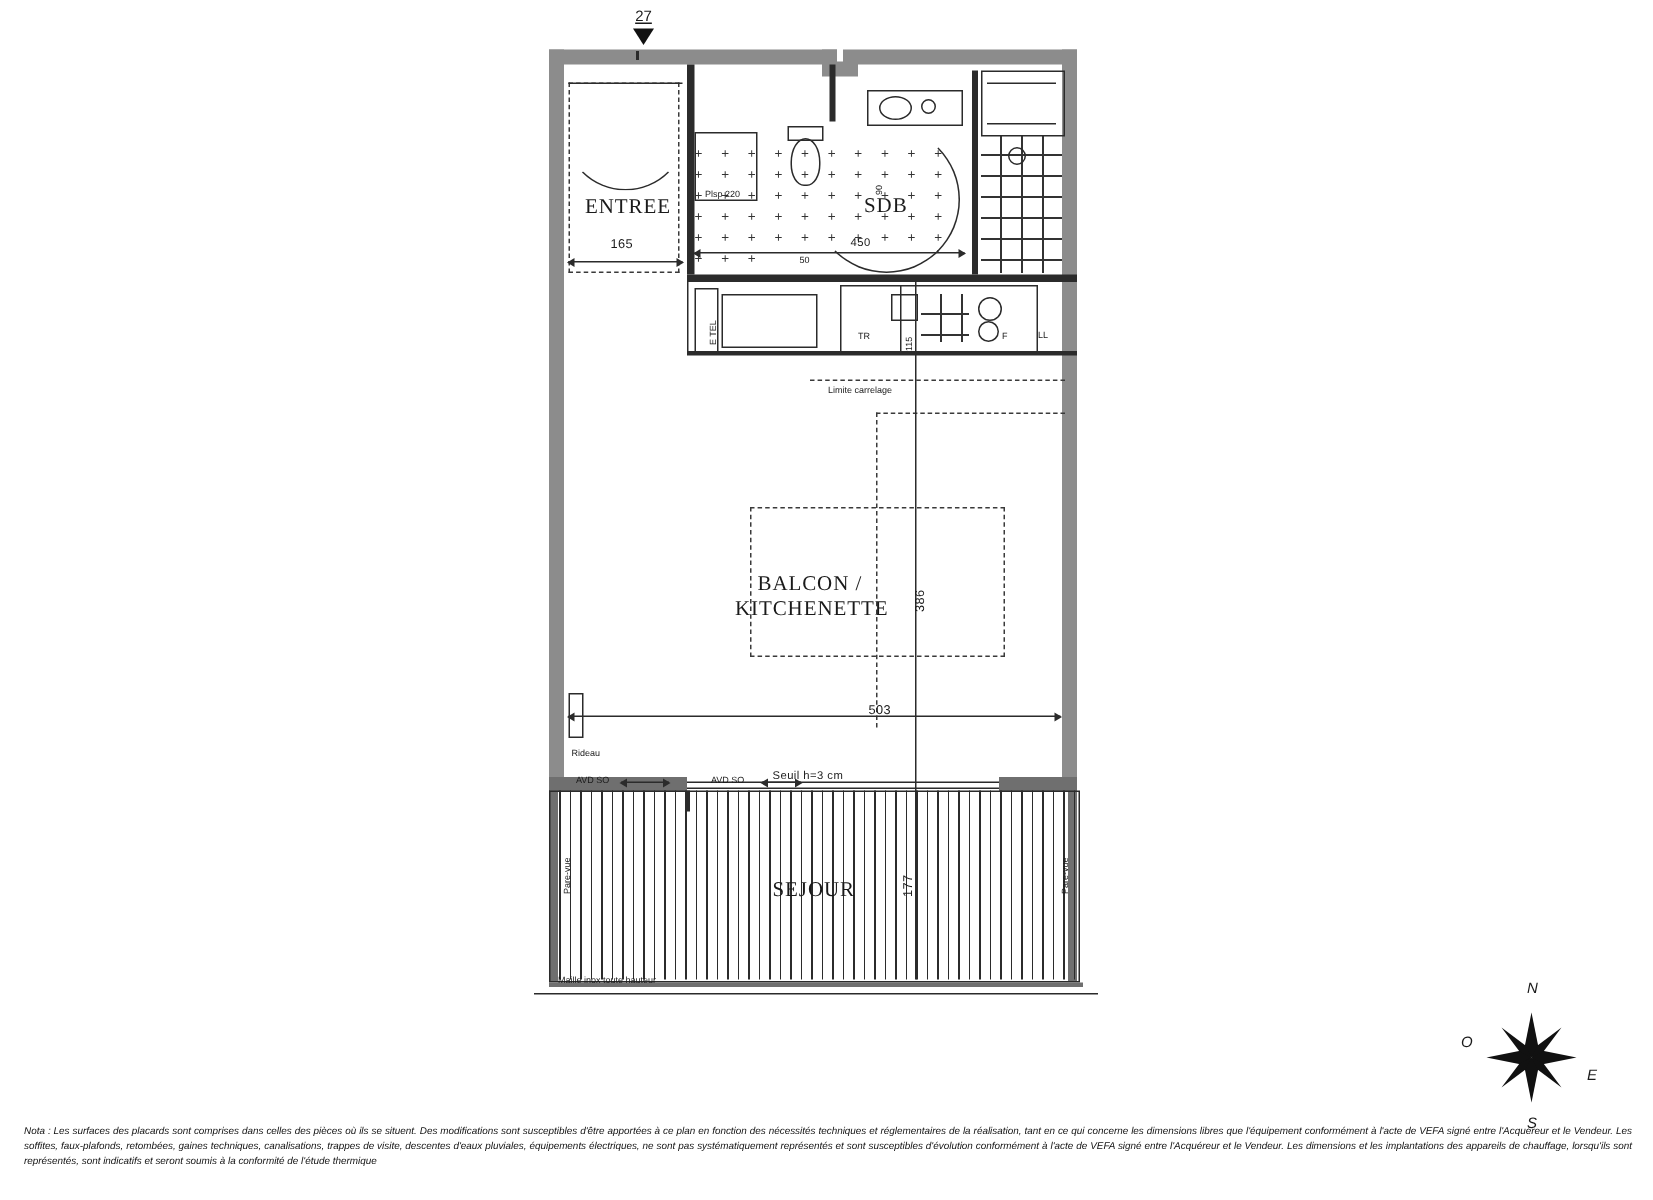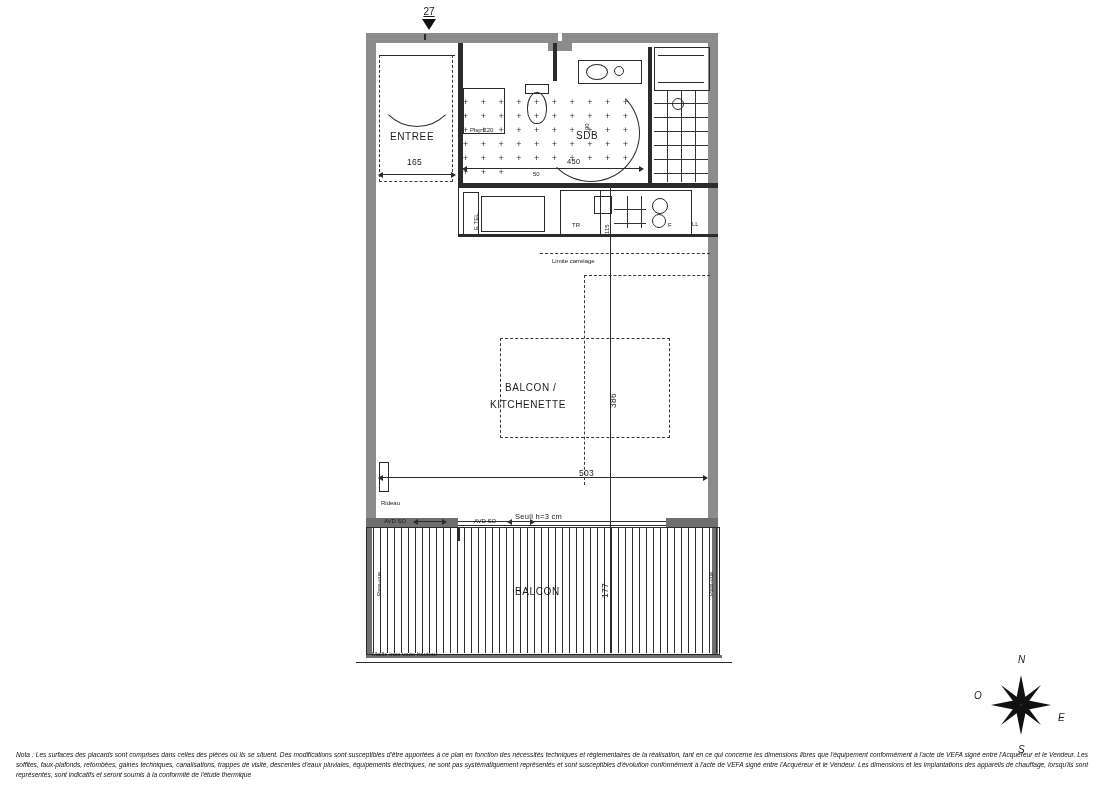--- a/index.html
+++ b/index.html
@@ -22,22 +22,23 @@
     height: 800px;
   }
   
   .lbl {
     position: absolute;
     font-size: 11px;
     letter-spacing: 0.3px;
     white-space: nowrap;
   }
   .lbl.room {
-    font-size: 10px;
+    font-size: 14px;
     letter-spacing: 0.6px;
+    font-family: Liberation Serif, serif;
   }
   .lbl.tiny {
     font-size: 6px;
     letter-spacing: 0;
   }
   .lbl.small {
     font-size: 7.5px;
   }
   .lbl.dim {
     font-size: 8.5px;
@@ -298,21 +299,21 @@
 
   <div class="wall-dark" style="left:366px; top:518px; width:6px; height:136px;"></div>
   <div class="wall-dark" style="left:712px; top:518px; width:6px; height:136px;"></div>
   <div id="balcony-hatch"></div>
   <div class="box" style="left:366px; top:527px; width:352px; height:126px; border-color:#2b2b2b;"></div>
   <div class="hline" style="left:366px; top:655px; width:356px; background:#6f6f6f; height:3px;"></div>
   <div class="hline" style="left:356px; top:662px; width:376px;"></div>
   <div class="vline" style="left:458px; top:527px; height:14px; background:#2b2b2b; width:2px;"></div>
   <div class="vline" style="left:610px; top:527px; height:126px;"></div>
 
-  <div class="lbl room" style="left:515px; top:586px;">BALCON</div>
+  <div class="lbl room" style="left:515px; top:586px;">SEJOUR</div>
   <div class="lbl dim vert" style="left:600px; top:598px;">177</div>
   <div class="lbl tiny vert" style="left:376px; top:596px;">Pare-vue</div>
   <div class="lbl tiny vert" style="left:708px; top:596px;">Pare-vue</div>
   <div class="lbl tiny" style="left:372px; top:651px;">Maille inox toute hauteur</div>
 
   <div id="compass">
     <svg viewBox="0 0 90 90" width="90" height="90">
       <g transform="translate(45,45)">
         <polygon points="0,-30 5,-5 0,0 -5,-5" fill="#111"></polygon>
         <polygon points="0,30 5,5 0,0 -5,5" fill="#111"></polygon>

